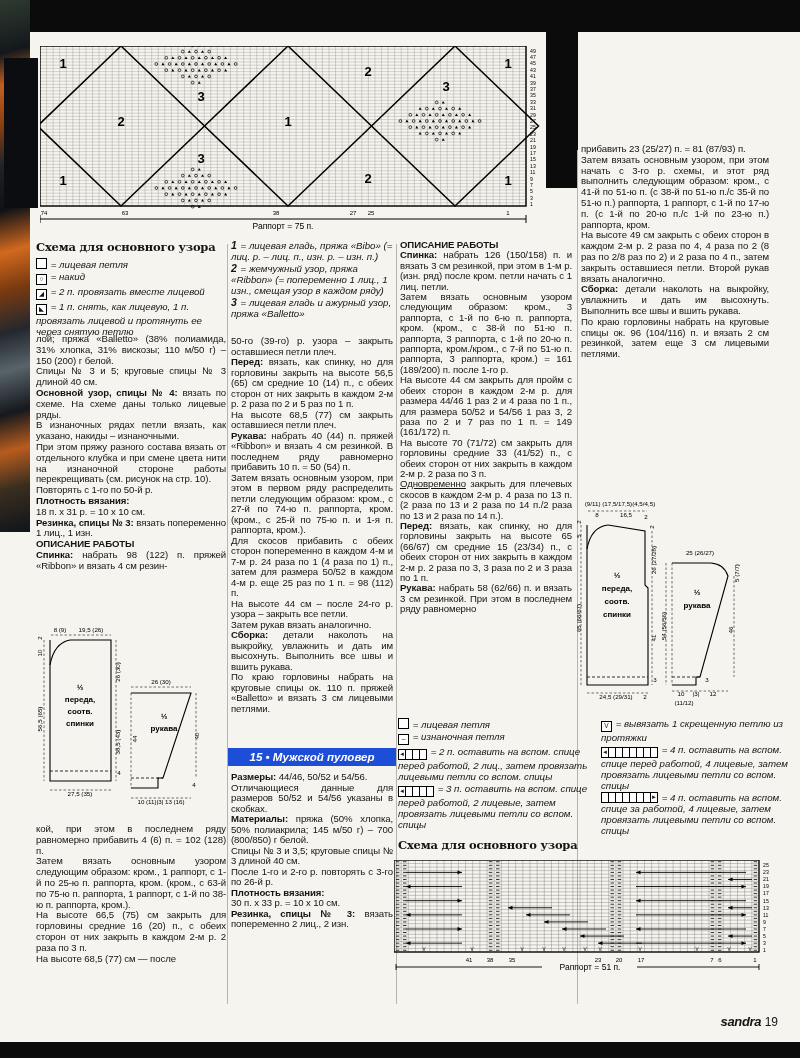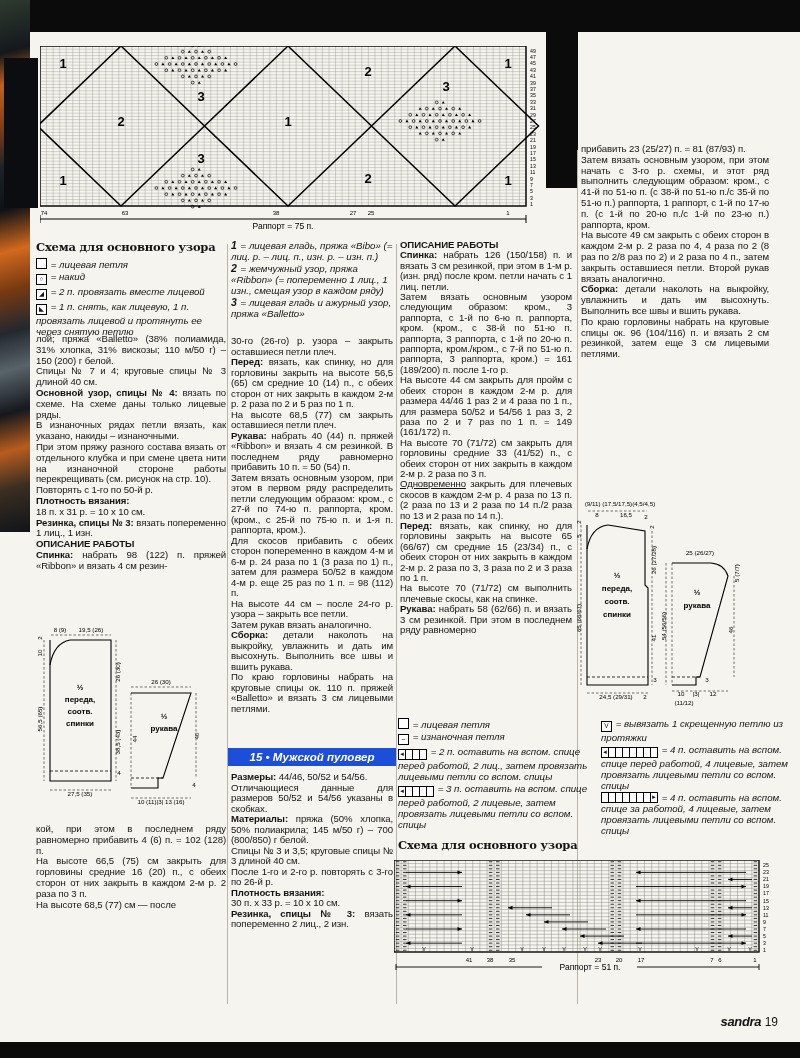--- a/index.html
+++ b/index.html
@@ -258,21 +258,21 @@
     <div>
         <div class="lg-item"><span class="sym-box"></span> = лицевая петля</div>
         <div class="lg-item"><span class="sym-box">○</span> = накид</div>
         <div class="lg-item"><span class="sym-box">◢</span> = 2 п. провязать вместе лицевой</div>
         <div class="lg-item"><span class="sym-box">◣</span> = 1 п. снять, как лицевую, 1 п. провязать лицевой и протянуть ее через снятую петлю</div>
       </div>
   </div>
 
   <div class="abs colblock" style="left:36px;top:334px;width:190px;">
       <p class="para">лой; пряжа «Balletto» (38% полиамида, 31% хлопка, 31% вискозы; 110 м/50 г) – 150 (200) г белой.</p>
-      <p class="para">Спицы № 7 и 4; круговые спицы № 3 длиной 40 см.</p>
+      <p class="para">Спицы № 3 и 5; круговые спицы № 3 длиной 40 см.</p>
       <p class="para"><b>Основной узор, спицы № 4:</b> вязать по схеме. На схеме даны только лицевые ряды.</p>
       <p class="para">В изнаночных рядах петли вязать, как указано, накиды – изнаночными.</p>
       <p class="para">При этом пряжу разного состава вязать от отдельного клубка и при смене цвета нити на изнаночной стороне работы перекрещивать (см. рисунок на стр. 10).</p>
       <p class="para">Повторять с 1-го по 50-й р.</p>
       <p class="para"><b>Плотность вязания:</b></p>
       <p class="para">18 п. x 31 р. = 10 x 10 см.</p>
       <p class="para"><b>Резинка, спицы № 3:</b> вязать попеременно 1 лиц., 1 изн.</p>
       <p class="para h"><b>ОПИСАНИЕ РАБОТЫ</b></p>
       <p class="para"><b>Спинка:</b> набрать 98 (122) п. пряжей «Ribbon» и вязать 4 см резин-</p>
     </div>
@@ -308,37 +308,38 @@
       <line x1="17" y1="21" x2="77" y2="21" stroke="#333" stroke-width="0.7" stroke-dasharray="2.5 2"></line>
       <line x1="16" y1="176" x2="77" y2="176" stroke="#333" stroke-width="0.7" stroke-dasharray="2.5 2"></line>
       <line x1="97" y1="73" x2="157" y2="73" stroke="#333" stroke-width="0.7" stroke-dasharray="2.5 2"></line>
       <line x1="97" y1="79" x2="97" y2="174" stroke="#333" stroke-width="0.7" stroke-dasharray="2.5 2"></line>
       <line x1="162" y1="79" x2="162" y2="164" stroke="#333" stroke-width="0.7" stroke-dasharray="2.5 2"></line>
       <line x1="97" y1="184" x2="157" y2="184" stroke="#333" stroke-width="0.7" stroke-dasharray="2.5 2"></line>
     </svg>
 
   <div class="abs colblock" style="left:36px;top:824px;width:190px;">
       <p class="para">кой, при этом в последнем ряду равномерно прибавить 4 (6) п. = 102 (128) п.</p>
+      <p class="para">Затем вязать основным узором следующим образом: кром., 1 раппорт, с 1-й по 25-ю п. раппорта, кром. (кром., с 63-й по 75-ю п. раппорта, 1 раппорт, с 1-й по 38-ю п. раппорта, кром.).</p>
       <p class="para">На высоте 66,5 (75) см закрыть для горловины средние 16 (20) п., с обеих сторон от них закрыть в каждом 2-м р. 2 раза по 3 п.</p>
       <p class="para">На высоте 68,5 (77) см — после</p>
     </div>
 
   <div class="abs" style="left:231px;top:240px;width:162px;">
       <div class="lg-item"><span class="sym-num">1</span> = лицевая гладь, пряжа «Bibo» (= лиц. р. – лиц. п., изн. р. – изн. п.)</div>
       <div class="lg-item"><span class="sym-num">2</span> = жемчужный узор, пряжа «Ribbon» (= попеременно 1 лиц., 1 изн., смещая узор в каждом ряду)</div>
       <div class="lg-item"><span class="sym-num">3</span> = лицевая гладь и ажурный узор, пряжа «Balletto»</div>
     </div>
 
   <div class="abs colblock col2t" style="left:231px;top:336px;width:162px;">
-      <p class="para">30-го (26-го) р. узора – закрыть оставшиеся петли плеч.</p>
+      <p class="para">50-го (39-го) р. узора – закрыть оставшиеся петли плеч.</p>
       <p class="para"><b>Перед:</b> вязать, как спинку, но для горловины закрыть на высоте 56,5 (65) см средние 10 (14) п., с обеих сторон от них закрыть в каждом 2-м р. 2 раза по 2 и 5 раз по 1 п.</p>
       <p class="para">На высоте 68,5 (77) см закрыть оставшиеся петли плеч.</p>
       <p class="para"><b>Рукава:</b> набрать 40 (44) п. пряжей «Ribbon» и вязать 4 см резинкой. В последнем ряду равномерно прибавить 10 п. = 50 (54) п.</p>
       <p class="para">Затем вязать основным узором, при этом в первом ряду распределить петли следующим образом: кром., с 27-й по 74-ю п. раппорта, кром. (кром., с 25-й по 75-ю п. и 1-я п. раппорта, кром.).</p>
-      <p class="para">Для скосов прибавить с обеих сторон попеременно в каждом 4-м и 6-м р. 24 раза по 1 (3 раза по 1) п., затем для размера 50/52 в каждом 4-м р. еще 25 раз по 1 п. = 98 (112) п.</p>
+      <p class="para">Для скосов прибавить с обеих сторон попеременно в каждом 4-м и 7-м р. 24 раза по 1 (4 раза по 1) п., затем для размера 50/52 в каждом 4-м р. еще 25 раз по 1 п. = 98 (112) п.</p>
       <p class="para">На высоте 44 см – после 24-го р. узора – закрыть все петли.</p>
       <p class="para">Затем рукав вязать аналогично.</p>
       <p class="para"><b>Сборка:</b> детали наколоть на выкройку, увлажнить и дать им высохнуть. Выполнить все швы и вшить рукава.</p>
       <p class="para">По краю горловины набрать на круговые спицы ок. 110 п. пряжей «Balletto» и вязать 3 см лицевыми петлями.</p>
     </div>
 
   <div class="abs band" style="left:228px;top:748px;width:168px;height:18px;">15 • Мужской пуловер</div>
 
   <div class="abs colblock col2t" style="left:231px;top:772px;width:162px;">
       <p class="para"><b>Размеры:</b> 44/46, 50/52 и 54/56.</p>
@@ -352,21 +353,20 @@
     </div>
 
   <div class="abs colblock col3t" style="left:400px;top:240px;width:172px;">
       <p class="para h"><b>ОПИСАНИЕ РАБОТЫ</b></p>
       <p class="para"><b>Спинка:</b> набрать 126 (150/158) п. и вязать 3 см резинкой, при этом в 1-м р. (изн. ряд) после кром. петли начать с 1 лиц. петли.</p>
       <p class="para">Затем вязать основным узором следующим образом: кром., 3 раппорта, с 1-й по 6-ю п. раппорта, кром. (кром., с 38-й по 51-ю п. раппорта, 3 раппорта, с 1-й по 20-ю п. раппорта, кром./кром., с 7-й по 51-ю п. раппорта, 3 раппорта, кром.) = 161 (189/200) п. после 1-го р.</p>
       <p class="para">На высоте 44 см закрыть для пройм с обеих сторон в каждом 2-м р. для размера 44/46 1 раз 2 и 4 раза по 1 п., для размера 50/52 и 54/56 1 раз 3, 2 раза по 2 и 7 раз по 1 п. = 149 (161/172) п.</p>
       <p class="para">На высоте 70 (71/72) см закрыть для горловины средние 33 (41/52) п., с обеих сторон от них закрыть в каждом 2-м р. 2 раза по 3 п.</p>
       <p class="para"><span class="ul">Одновременно</span> закрыть для плечевых скосов в каждом 2-м р. 4 раза по 13 п. (2 раза по 13 и 2 раза по 14 п./2 раза по 13 и 2 раза по 14 п.).</p>
       <p class="para"><b>Перед:</b> вязать, как спинку, но для горловины закрыть на высоте 65 (66/67) см средние 15 (23/34) п., с обеих сторон от них закрыть в каждом 2-м р. 2 раза по 3, 3 раза по 2 и 3 раза по 1 п.</p>
-      <p class="para">На высоте 70 (71/72) см выполнить плечевые скосы, как на спинке.</p>
       <p class="para"><b>Рукава:</b> набрать 58 (62/66) п. и вязать 3 см резинкой. При этом в последнем ряду равномерно</p>
     </div>
 
   <div class="abs colblock" style="left:581px;top:144px;width:188px;">
       <p class="para">прибавить 23 (25/27) п. = 81 (87/93) п.</p>
       <p class="para">Затем вязать основным узором, при этом начать с 3-го р. схемы, и этот ряд выполнить следующим образом: кром., с 41-й по 51-ю п. (с 38-й по 51-ю п./с 35-й по 51-ю п.) раппорта, 1 раппорт, с 1-й по 17-ю п. (с 1-й по 20-ю п./с 1-й по 23-ю п.) раппорта, кром.</p>
       <p class="para">На высоте 49 см закрыть с обеих сторон в каждом 2-м р. 2 раза по 4, 4 раза по 2 (8 раз по 2/8 раз по 2) и 2 раза по 4 п., затем закрыть оставшиеся петли. Второй рукав вязать аналогично.</p>
       <p class="para"><b>Сборка:</b> детали наколоть на выкройку, увлажнить и дать им высохнуть. Выполнить все швы и вшить рукава.</p>
       <p class="para">По краю горловины набрать на круговые спицы ок. 96 (104/116) п. и вязать 2 см резинкой, затем еще 3 см лицевыми петлями.</p>
     </div>

